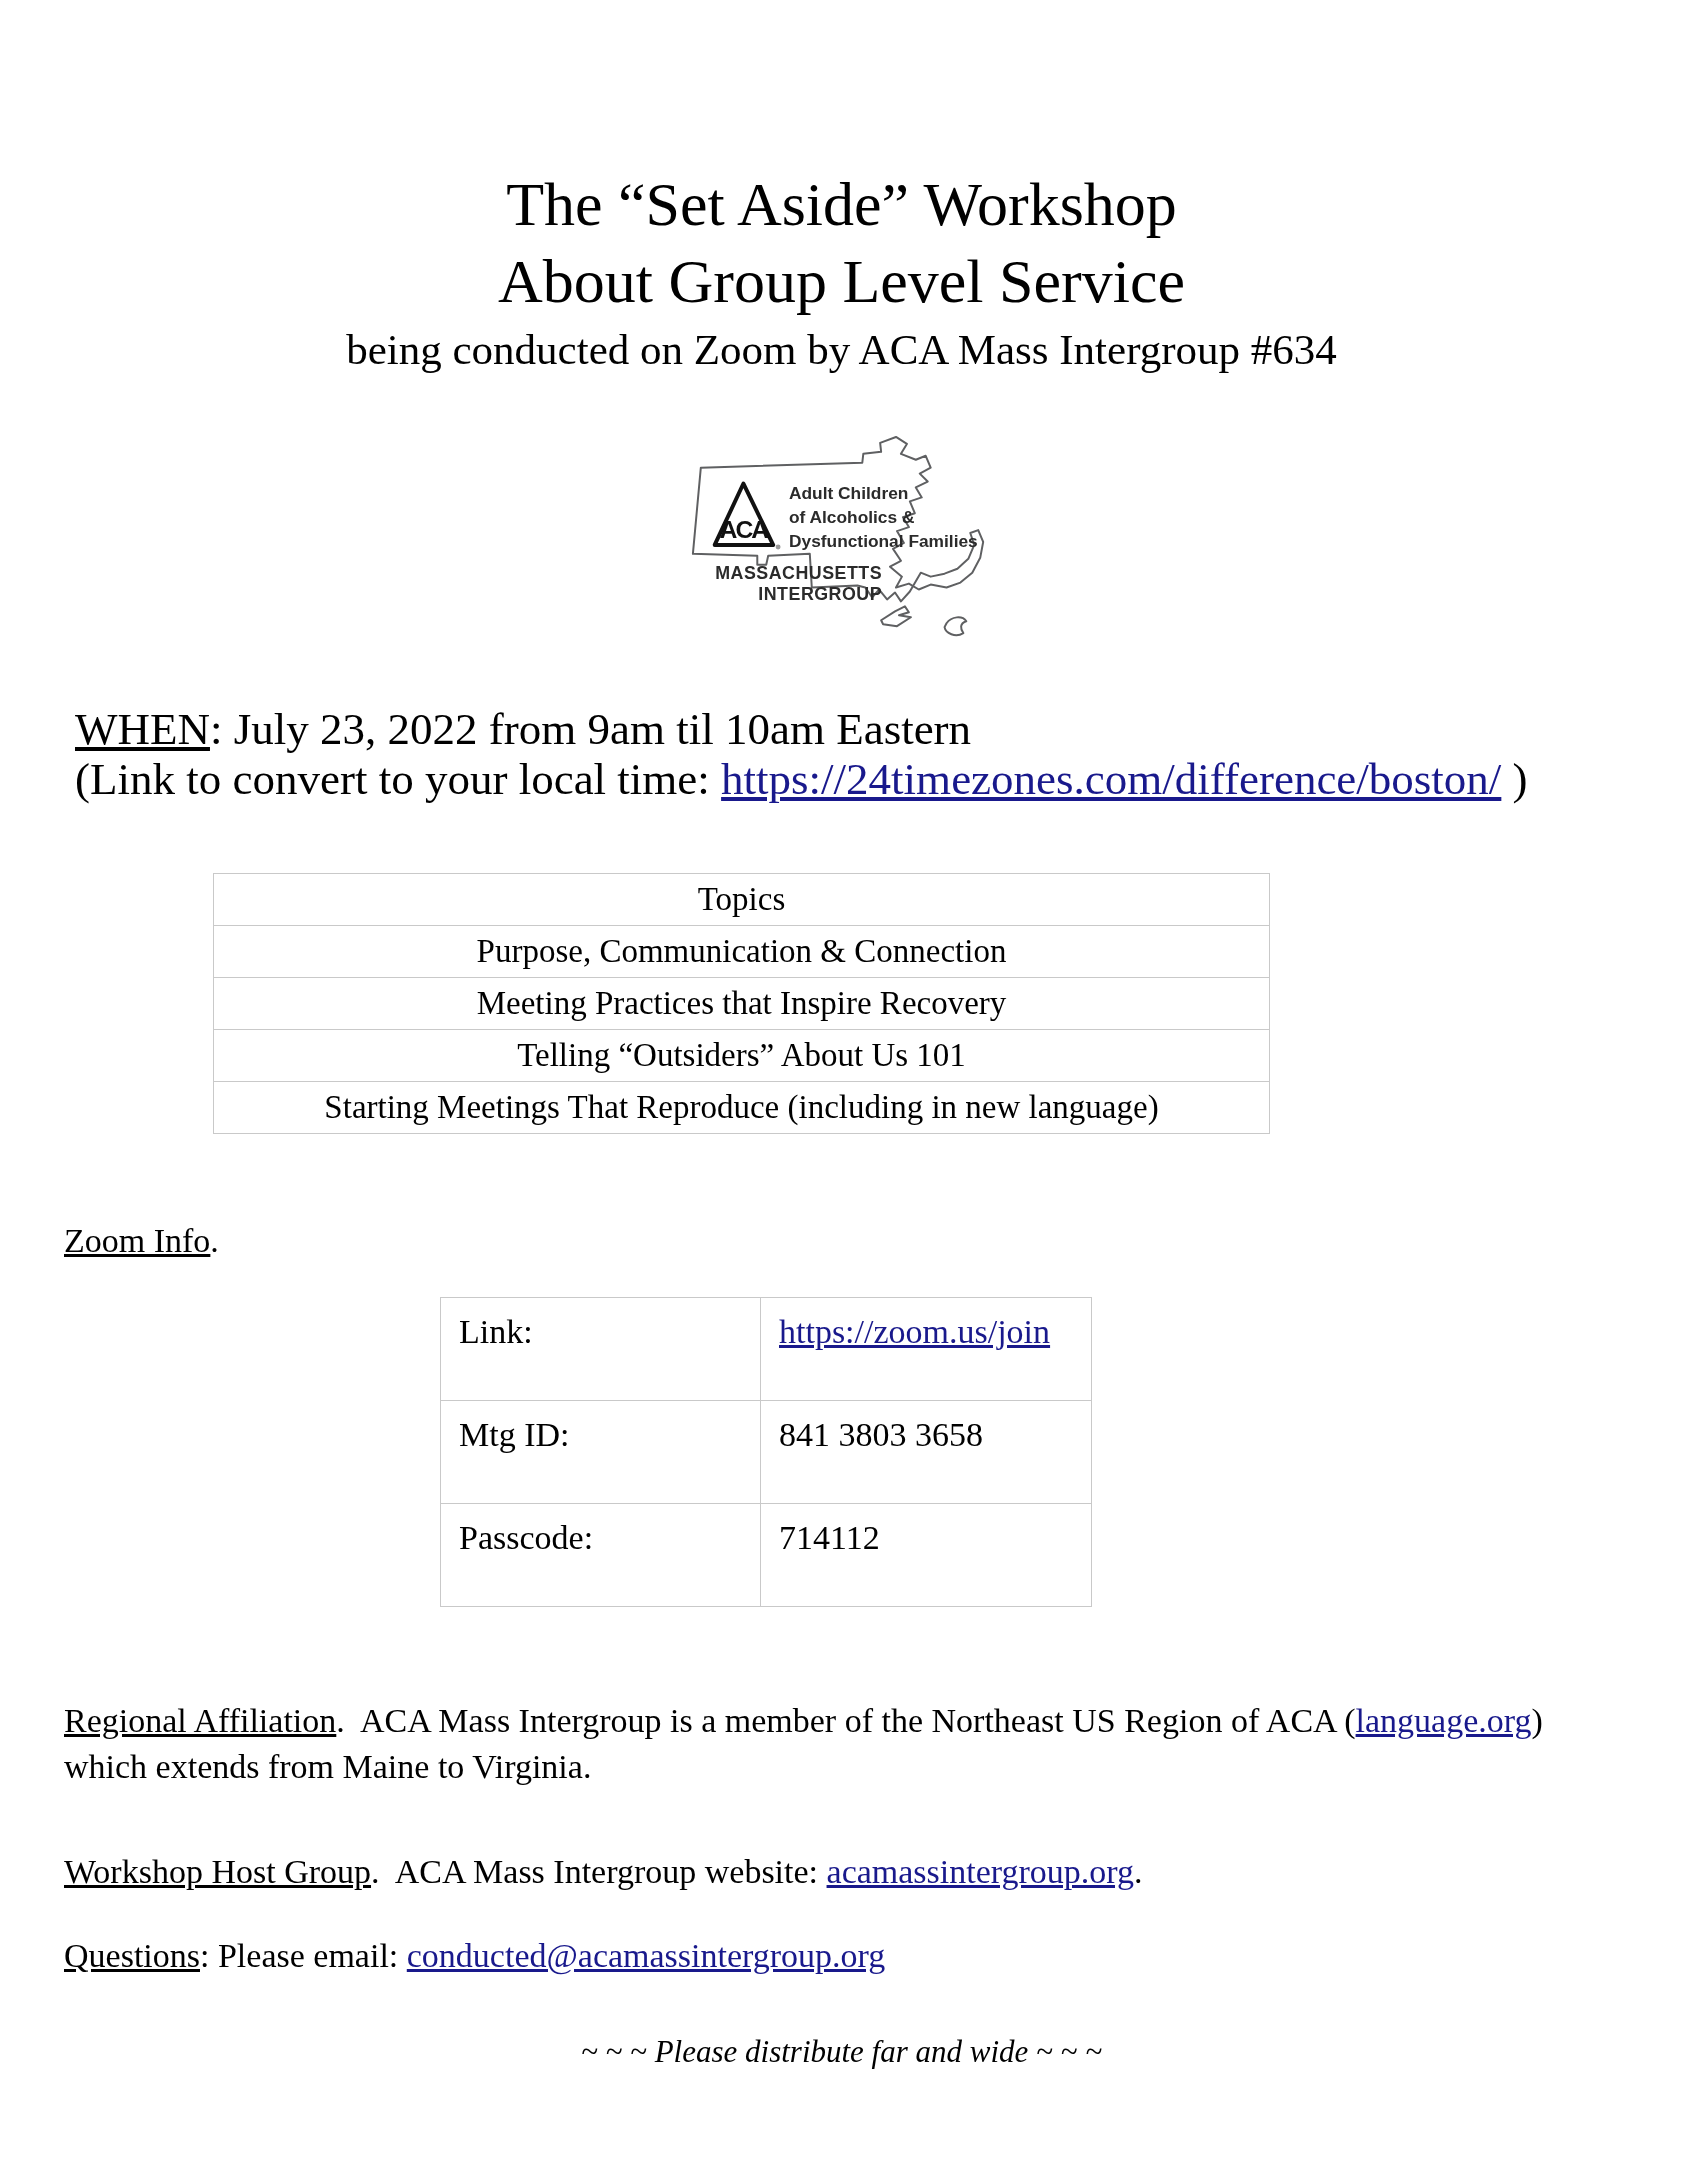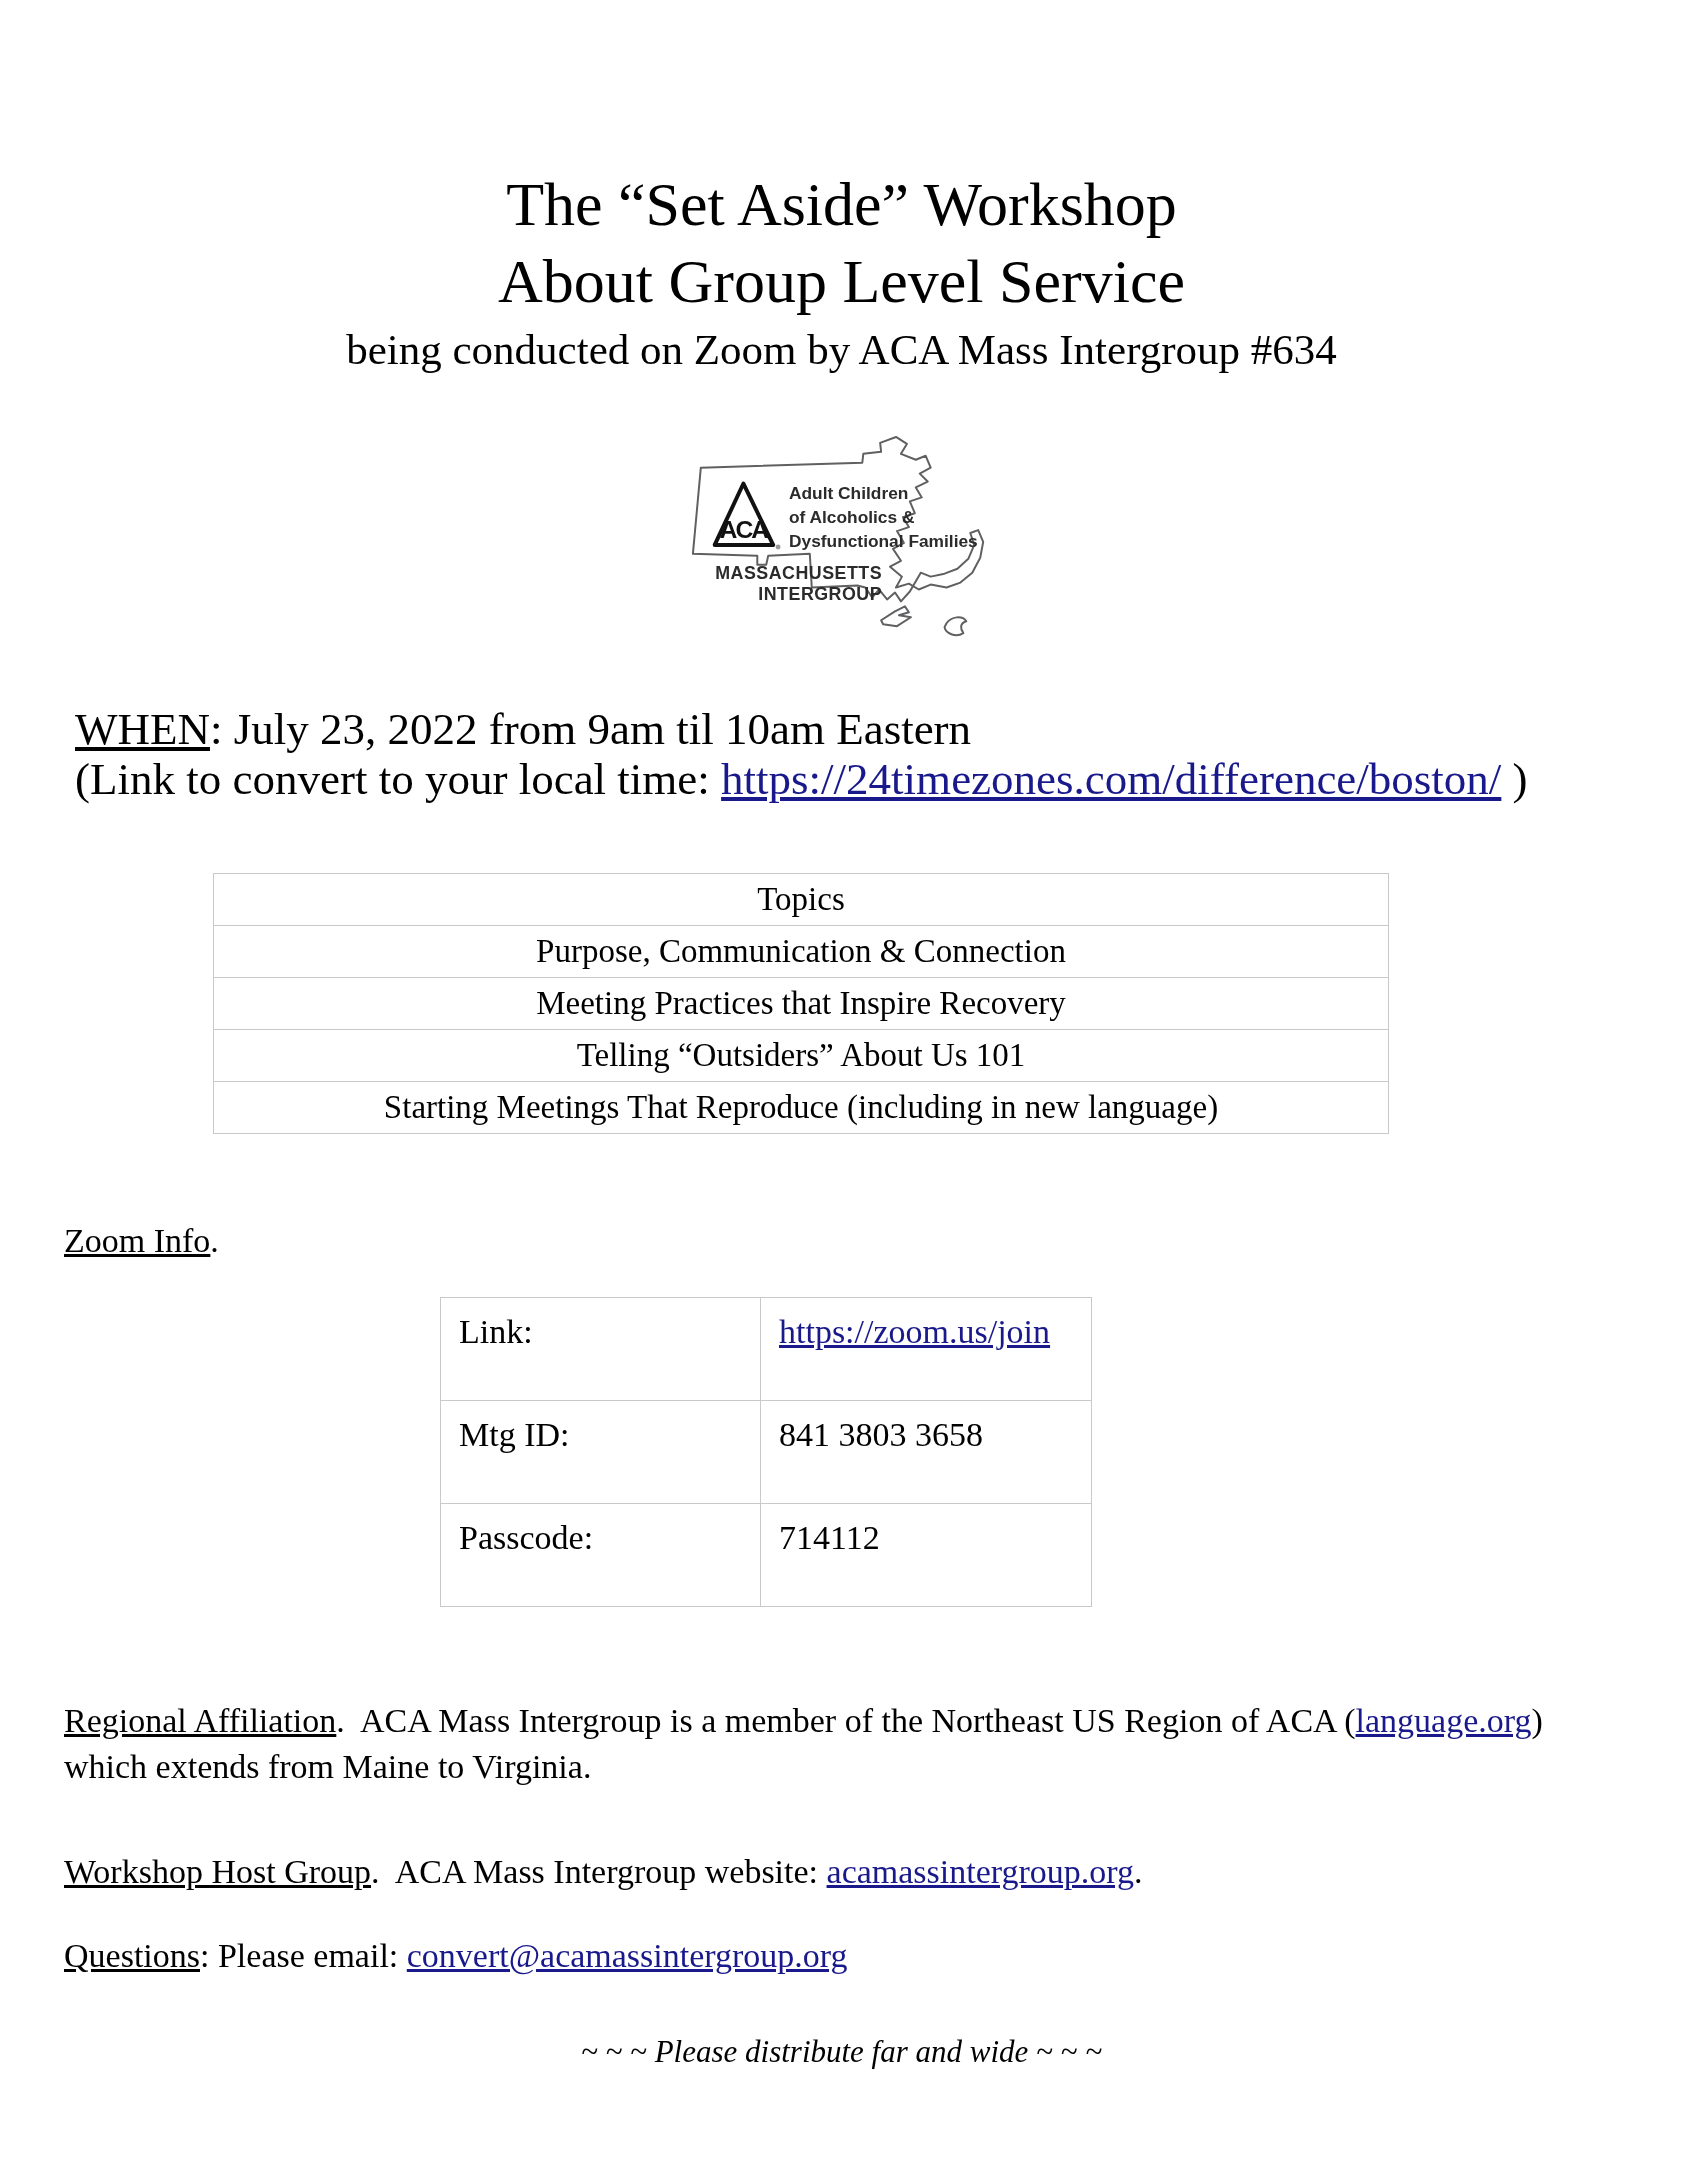--- a/index.html
+++ b/index.html
@@ -16,21 +16,21 @@
   .title-block{padding-top:166px;text-align:center;}
   .title{font-size:62px;line-height:77px;font-weight:400;margin:0;}
   .subtitle{font-size:43px;line-height:51px;margin:4px 0 0 0;text-align:center;}
   .logo-wrap{margin-top:57px;text-align:center;}
   .logo-wrap svg{display:inline-block;}
   .logo-sans{font-family:"Liberation Sans","DejaVu Sans",sans-serif;font-weight:bold;fill:#2b2b2b;}
   .body-text{font-size:45px;line-height:50px;margin:11px;}
   .when{margin-top:55px;}
   .u{text-decoration:underline;}
   a.link{color:#19198c;text-decoration:underline;cursor:pointer;}
-  .topics-table{border-collapse:collapse;margin:69px 0 0 149px;width:1176px;table-layout:fixed;}
+  .topics-table{border-collapse:collapse;margin:69px 0 0 149px;width:1057px;table-layout:fixed;}
   .topics-table td{
     border:1px solid #c9c9c9;
     height:51px;
     text-align:center;
     vertical-align:middle;
     font-size:33px;
     padding:0 8px;
   }
   .zoom-heading{margin-top:85px;font-size:34px;line-height:44px;}
   .zoom-table{border-collapse:collapse;margin:30px 0 0 376px;table-layout:fixed;}
@@ -132,18 +132,18 @@
         <td class="c1">Passcode:</td>
         <td class="c2">714112</td>
       </tr>
     </tbody>
   </table>
 
   <p class="para regional"><span class="u">Regional Affiliation</span><span>.  ACA Mass Intergroup is a member of the Northeast US Region of ACA (</span><a class="link">language.org</a><span>) which extends from Maine to Virginia.</span></p>
 
   <p class="para host"><span class="u">Workshop Host Group</span><span>.  ACA Mass Intergroup website: </span><a class="link">acamassintergroup.org</a><span>.</span></p>
 
-  <p class="para questions"><span class="u">Questions</span><span>: Please email: </span><a class="link">convert@acamassintergroup.org</a></p>
+  <p class="para questions"><span class="u">Questions</span><span>: Please email: </span><a class="link">conducted@acamassintergroup.org</a></p>
 
   <div class="footer-note">~ ~ ~ Please distribute far and wide ~ ~ ~</div>
 
 </div>
 
 
 </body></html>

